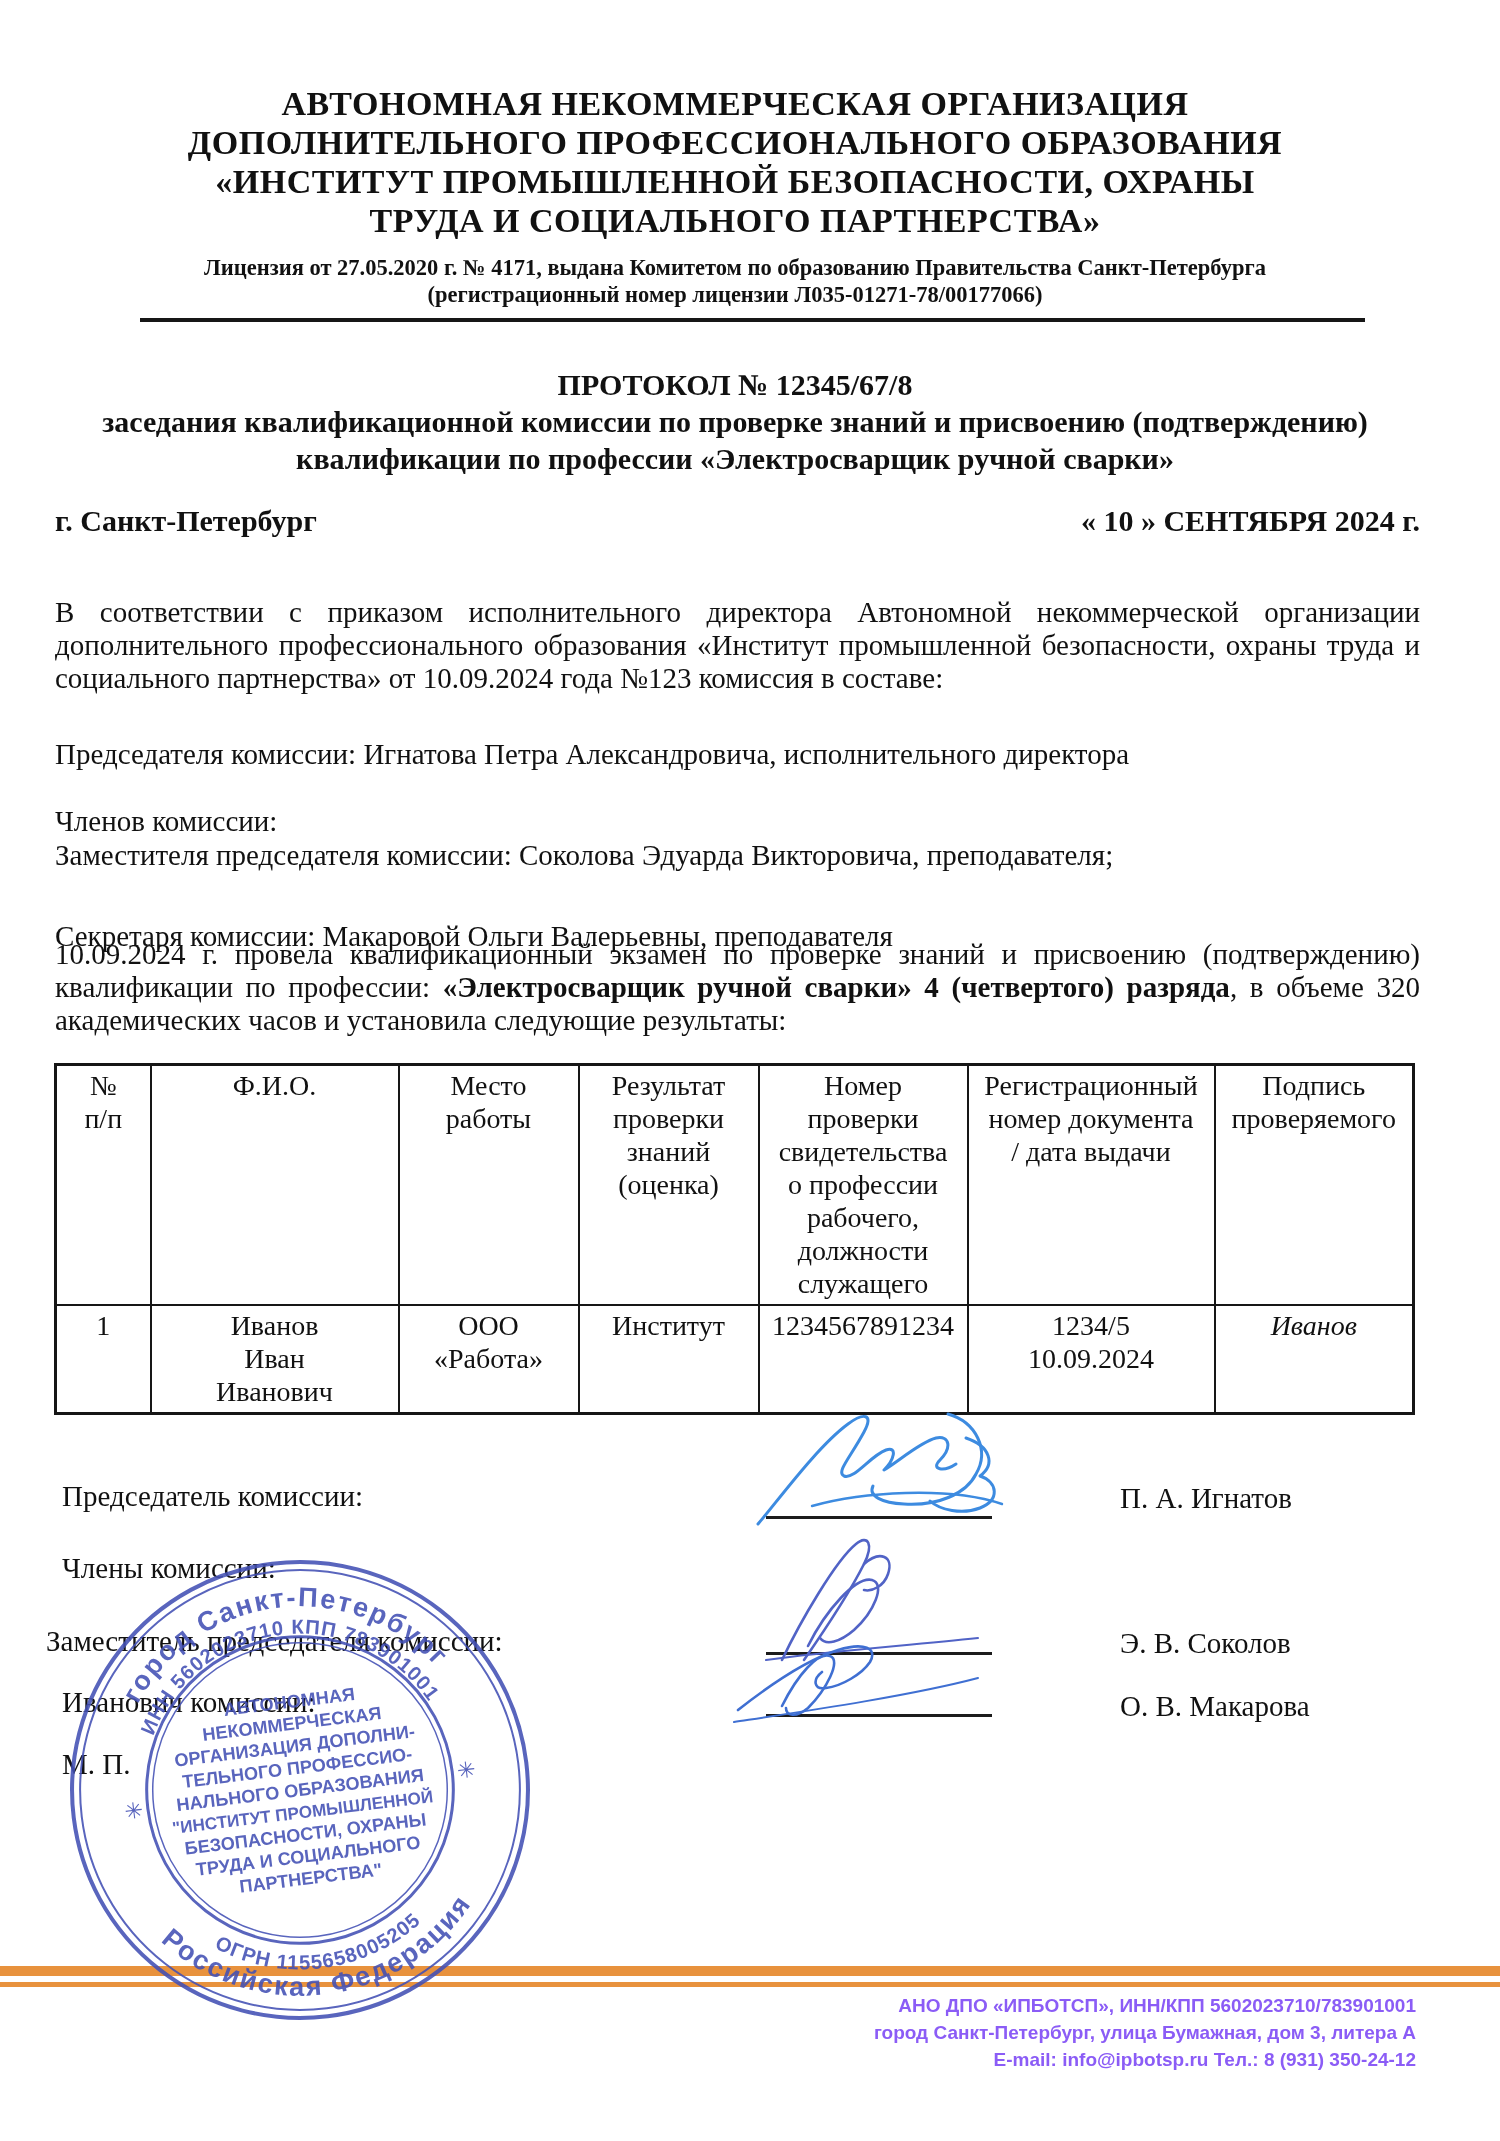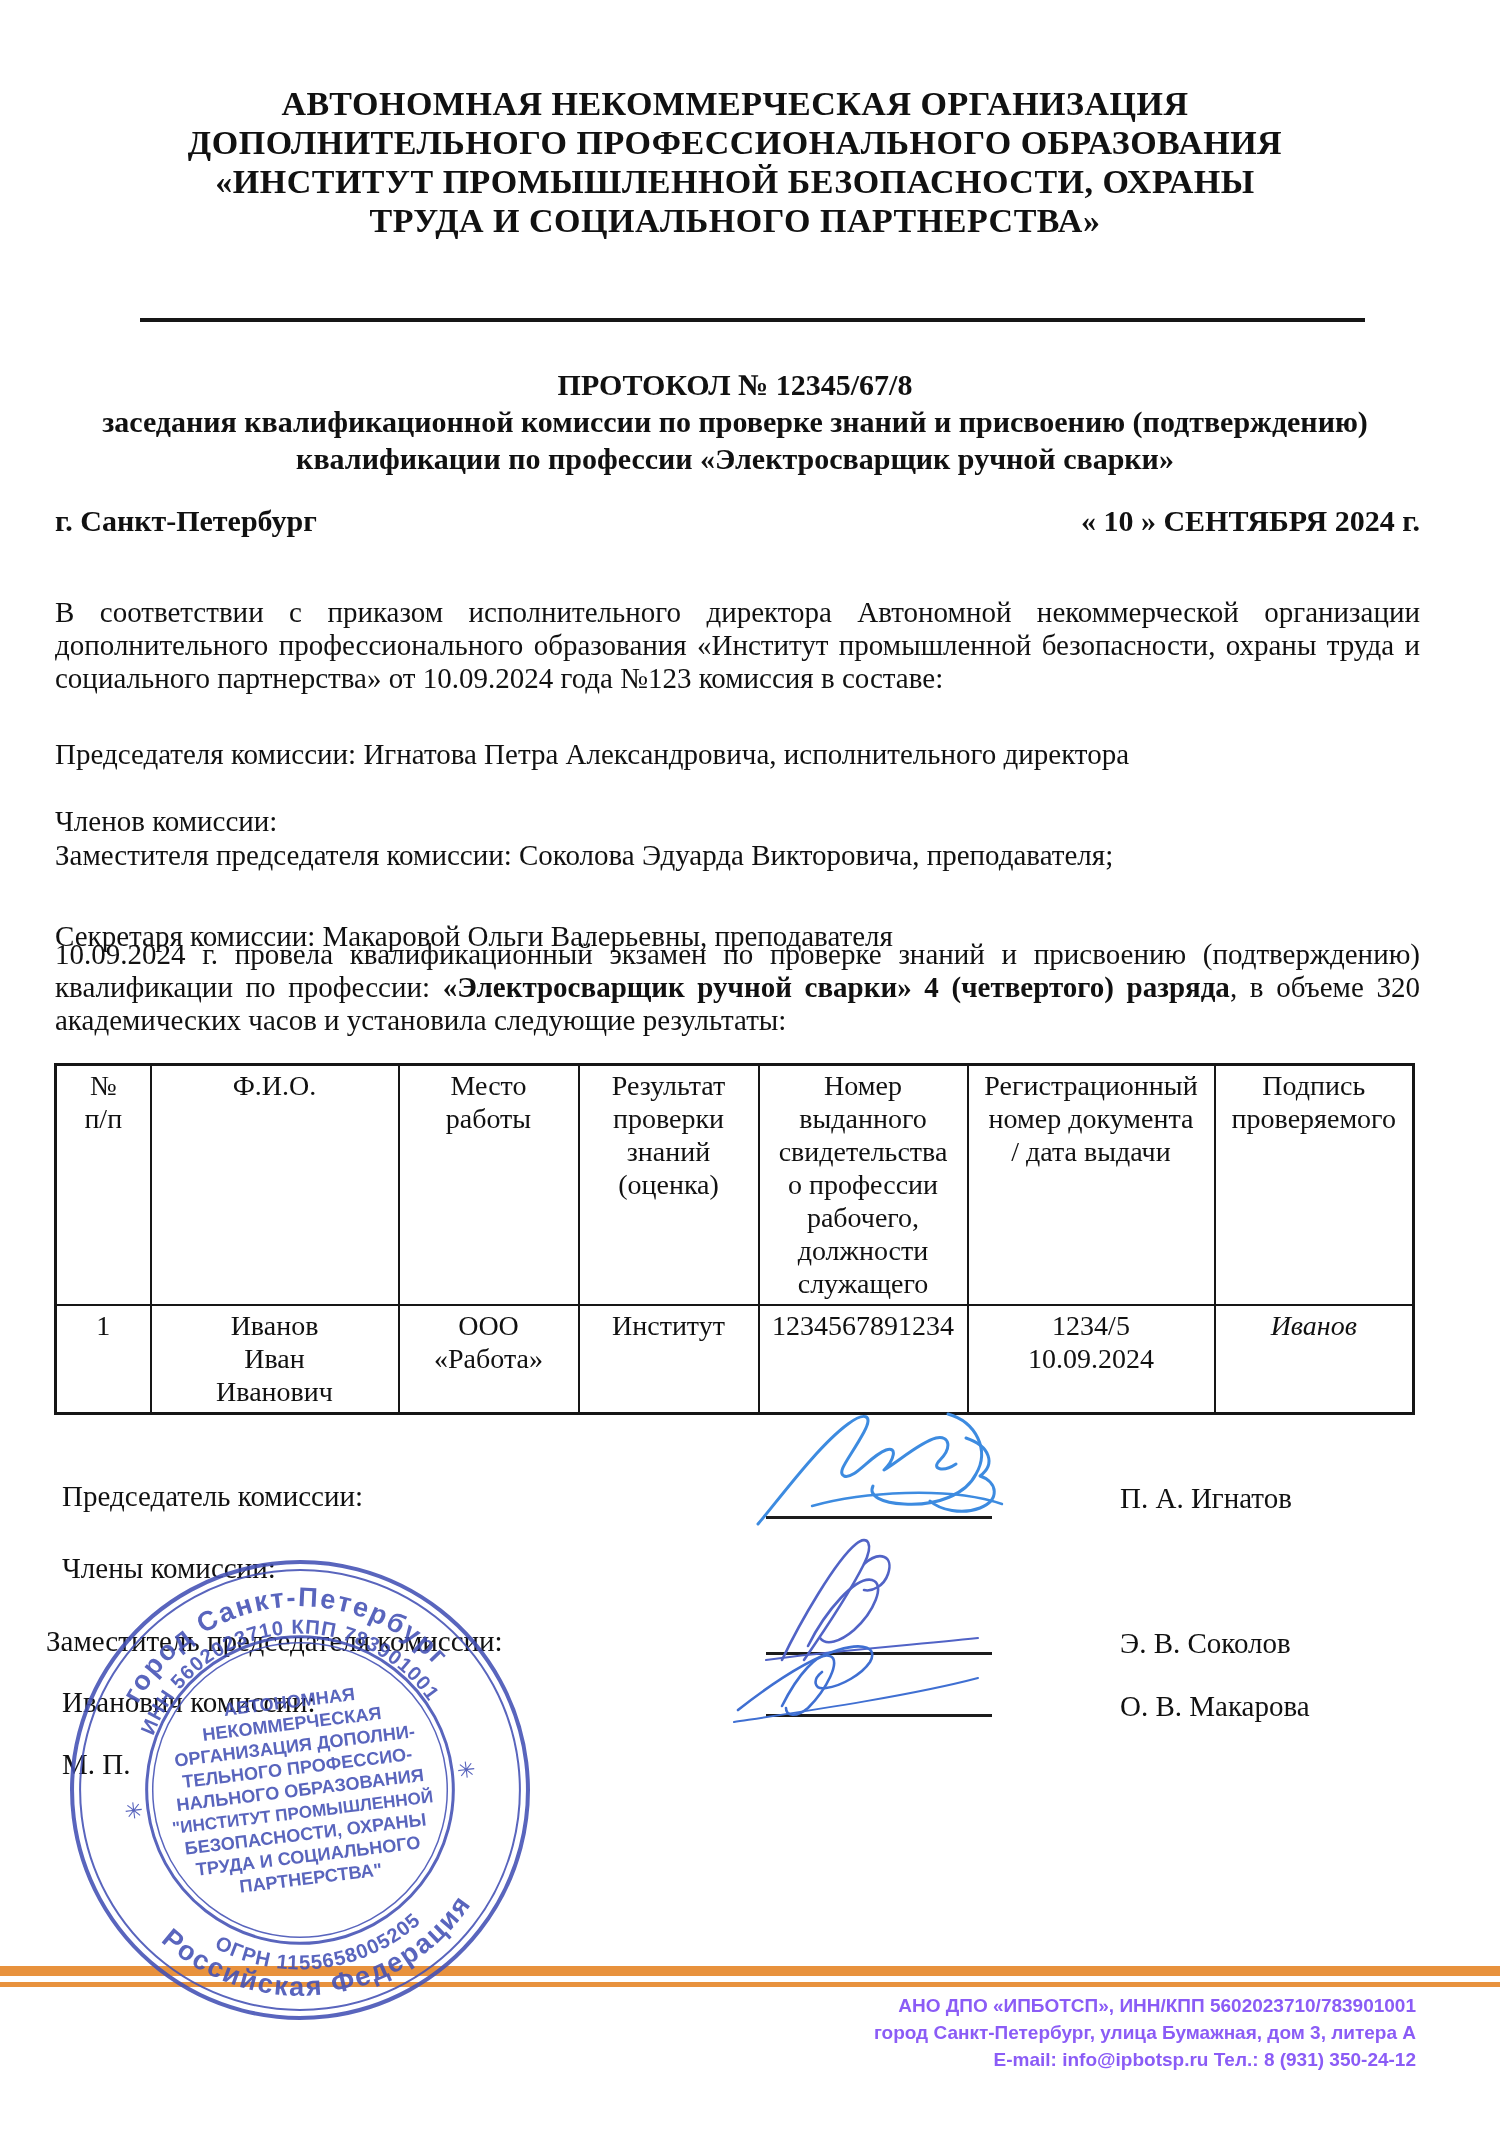--- a/index.html
+++ b/index.html
@@ -57,20 +57,22 @@
 </head>
 <body>
 
 <div class="page">
 
   <div class="abs center-block org-title">АВТОНОМНАЯ НЕКОММЕРЧЕСКАЯ ОРГАНИЗАЦИЯ
 ДОПОЛНИТЕЛЬНОГО ПРОФЕССИОНАЛЬНОГО ОБРАЗОВАНИЯ
 «ИНСТИТУТ ПРОМЫШЛЕННОЙ БЕЗОПАСНОСТИ, ОХРАНЫ
 ТРУДА И СОЦИАЛЬНОГО ПАРТНЕРСТВА»</div>
 
+  <div class="abs center-block license">Лицензия от 27.05.2020 г. № 4171, выдана Комитетом по образованию Правительства Санкт-Петербурга
+(регистрационный номер лицензии Л035-01271-78/00177066)</div>
 
   <div class="abs rule"></div>
 
   <div class="abs center-block protocol-title">
     <div>ПРОТОКОЛ № 12345/67/8</div>
     <div>заседания квалификационной комиссии по проверке знаний и присвоению (подтверждению)</div>
     <div>квалификации по профессии «Электросварщик ручной сварки»</div>
   </div>
 
   <div class="abs city-date">
@@ -102,21 +104,21 @@
         <th>№
 п/п</th>
         <th>Ф.И.О.</th>
         <th>Место
 работы</th>
         <th>Результат
 проверки
 знаний
 (оценка)</th>
         <th>Номер
-выданного
+проверки
 свидетельства
 о профессии
 рабочего,
 должности
 служащего</th>
         <th>Регистрационный
 номер документа
 / дата выдачи</th>
         <th>Подпись
 проверяемого</th>

